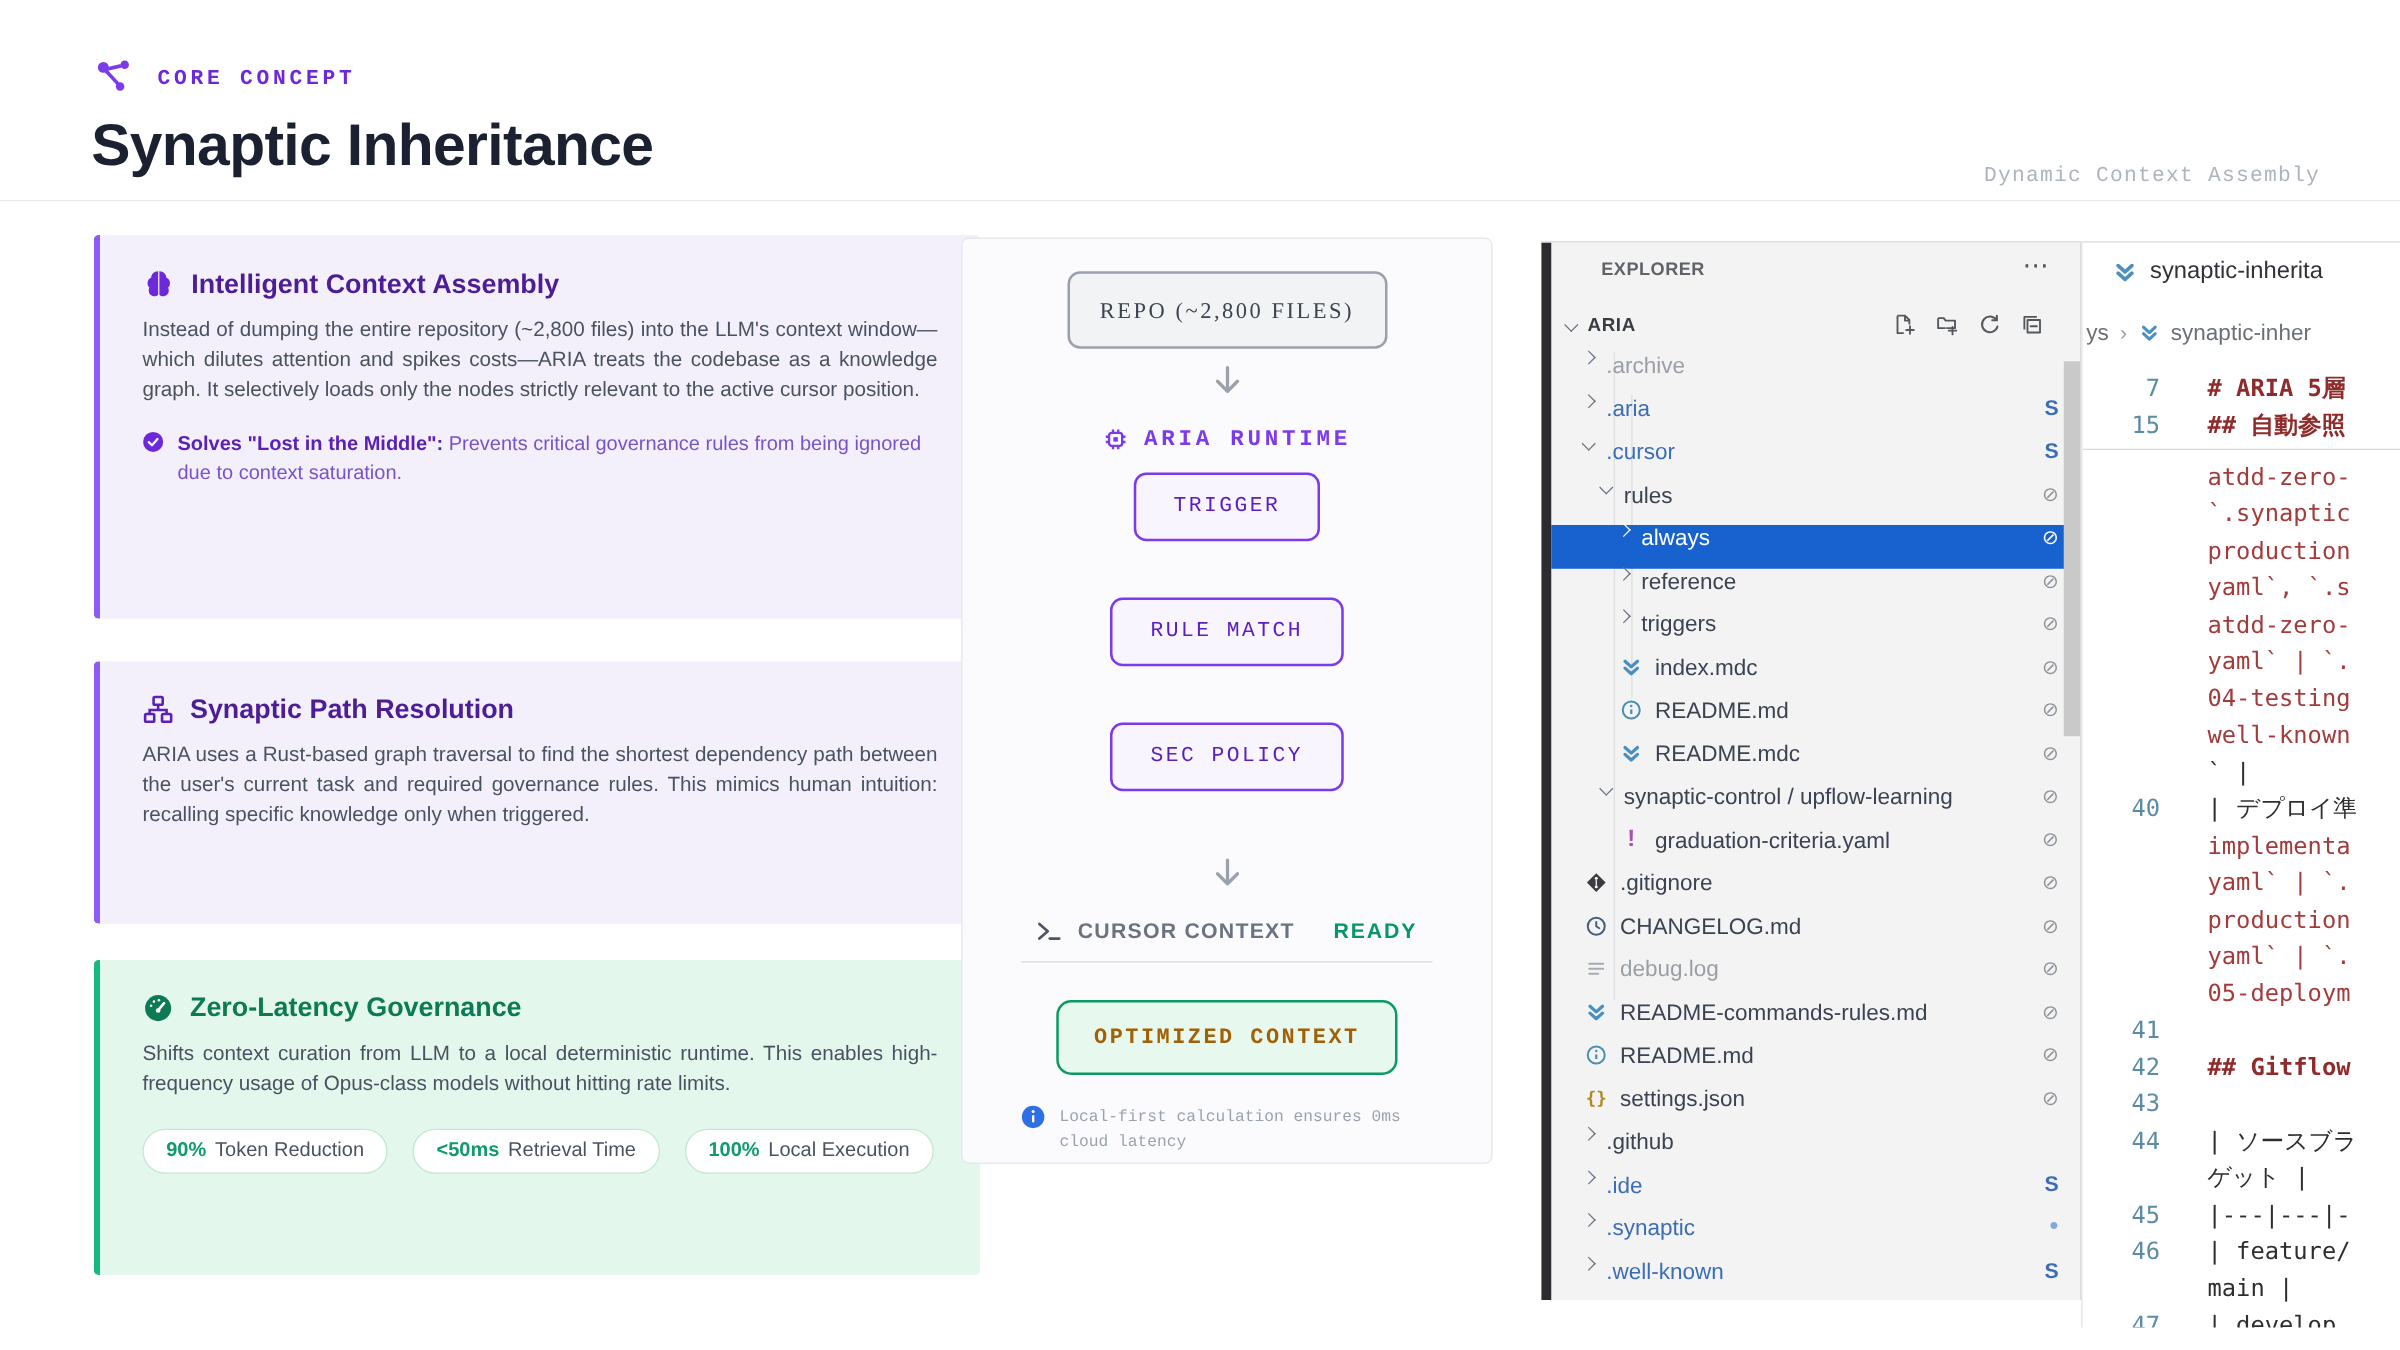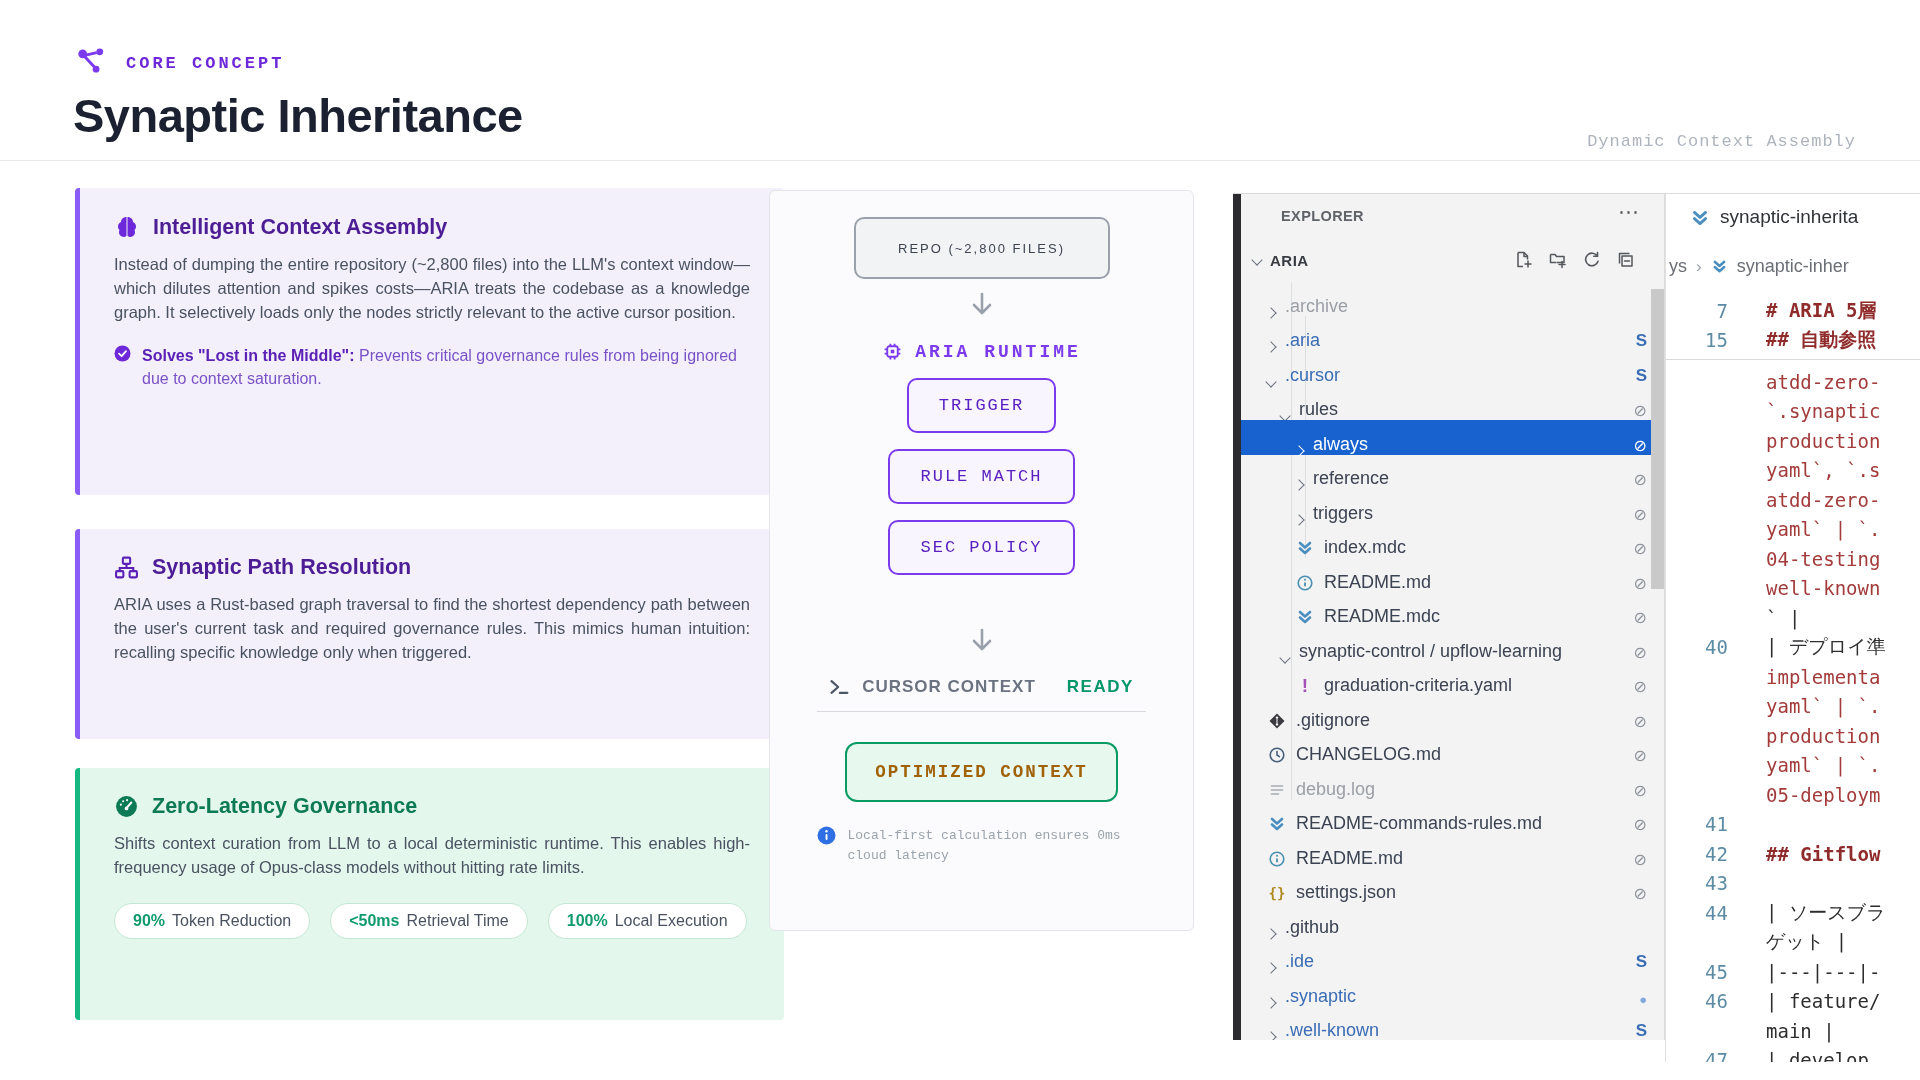--- a/index.html
+++ b/index.html
@@ -35,29 +35,29 @@
         border-radius:999px;padding:8px 18px;font-size:16px;white-space:nowrap}
   .pill-val{color:#0f9b6c;font-weight:700}
   .pill-lab{color:#4a5261}
 
   
   .flow{position:absolute;left:769px;top:190px;width:425px;height:741px;box-sizing:border-box;
         border:1px solid #e4e5e9;border-radius:6px;background:#fbfbfd;
         display:flex;flex-direction:column;align-items:center;padding-top:26px}
   .repo-box{width:252px;height:58px;border:2px solid #9aa1ac;border-radius:10px;background:#f2f3f5;
             display:flex;align-items:center;justify-content:center;
-            font-family:Liberation Sans, sans-serif;font-size:13px;letter-spacing:2px;color:#3c4450}
+            font-family:Liberation Serif, serif;font-size:18px;letter-spacing:2px;color:#3c4450}
   .arrow1{margin-top:12px}
   .runtime{display:flex;align-items:center;gap:12px;margin-top:22px;
            font-family:"Liberation Mono",monospace;font-weight:700;font-size:18px;
            letter-spacing:3px;color:#7c3aed}
   .stage{margin-top:16px;padding:16px 30px;border:2px solid #7c3aed;border-radius:10px;
          background:#f8f5fe;font-family:"Liberation Mono",monospace;font-size:17px;
          letter-spacing:2px;color:#5a21c0;text-align:center}
-  .stage+.stage{margin-top:16px}
+  .stage+.stage{margin-top:45px}
   .arrow2{margin-top:52px}
   .cursor-row{margin-top:22px;display:flex;align-items:center;gap:13px;padding:0 12px 14px 12px;
               border-bottom:1px solid #d8dadf}
   .cursor-label{font-size:17px;font-weight:700;color:#6b7280;letter-spacing:1px}
   .ready{font-size:17px;font-weight:700;color:#059669;letter-spacing:1.5px;margin-left:18px}
   .out-box{margin-top:30px;padding:18px 28px;border:2.5px solid #0a9a63;border-radius:12px;
            background:#e7f8ef;font-family:"Liberation Mono",monospace;font-weight:700;
            font-size:17.5px;letter-spacing:2px;color:#a16207}
   .note{margin-top:24px;display:flex;gap:12px;width:330px;
         font-family:"Liberation Mono",monospace;font-size:13px;line-height:1.55;color:#9aa3ad}
@@ -70,21 +70,21 @@
               letter-spacing:.4px;color:#5f6368}
   .exp-more{position:absolute;right:26px;top:6px;font-size:21px;color:#555;cursor:default}
   .root-row{position:absolute;left:8px;right:0;top:50px;height:32px;display:flex;align-items:center}
   .root-label{margin-left:9px;font-size:15px;font-weight:700;letter-spacing:.5px;color:#383c43}
   .exp-tools{position:absolute;right:30px;top:6px;display:flex;gap:15px}
   .exp-tools .tool{cursor:pointer}
   .chev{display:inline-block;width:7px;height:7px;border-right:1.7px solid #6a7280;
         border-bottom:1.7px solid #6a7280;transform:rotate(-45deg);flex:0 0 auto}
   .chev.down{transform:rotate(45deg)}
   .rows{position:absolute;left:8px;right:0;top:88px}
-  .row{height:34.5px;display:flex;align-items:flex-end;position:relative;font-size:18px;color:#3b4252}
+  .row{height:34.5px;display:flex;align-items:flex-start;position:relative;font-size:18px;color:#3b4252}
   .L1{padding-left:26px}.L2{padding-left:40px}.L3{padding-left:54px}
   .row .chev{margin-right:10px}
   .ficon{width:20px;height:20px;margin-right:9px;flex:0 0 20px;display:flex;align-items:center;
          justify-content:center}
   .row.blue{color:#3a6db5}
   .row.gray{color:#9a9fa6}
   .row.selected{background:#1862cf;color:#fff}
   .row.selected .chev{border-color:#fff}
   .rbadge{position:absolute;right:18px;font-size:16px;color:#8f949c}
   .rbadge.s{color:#3a6db5;font-size:17px;font-weight:600}

